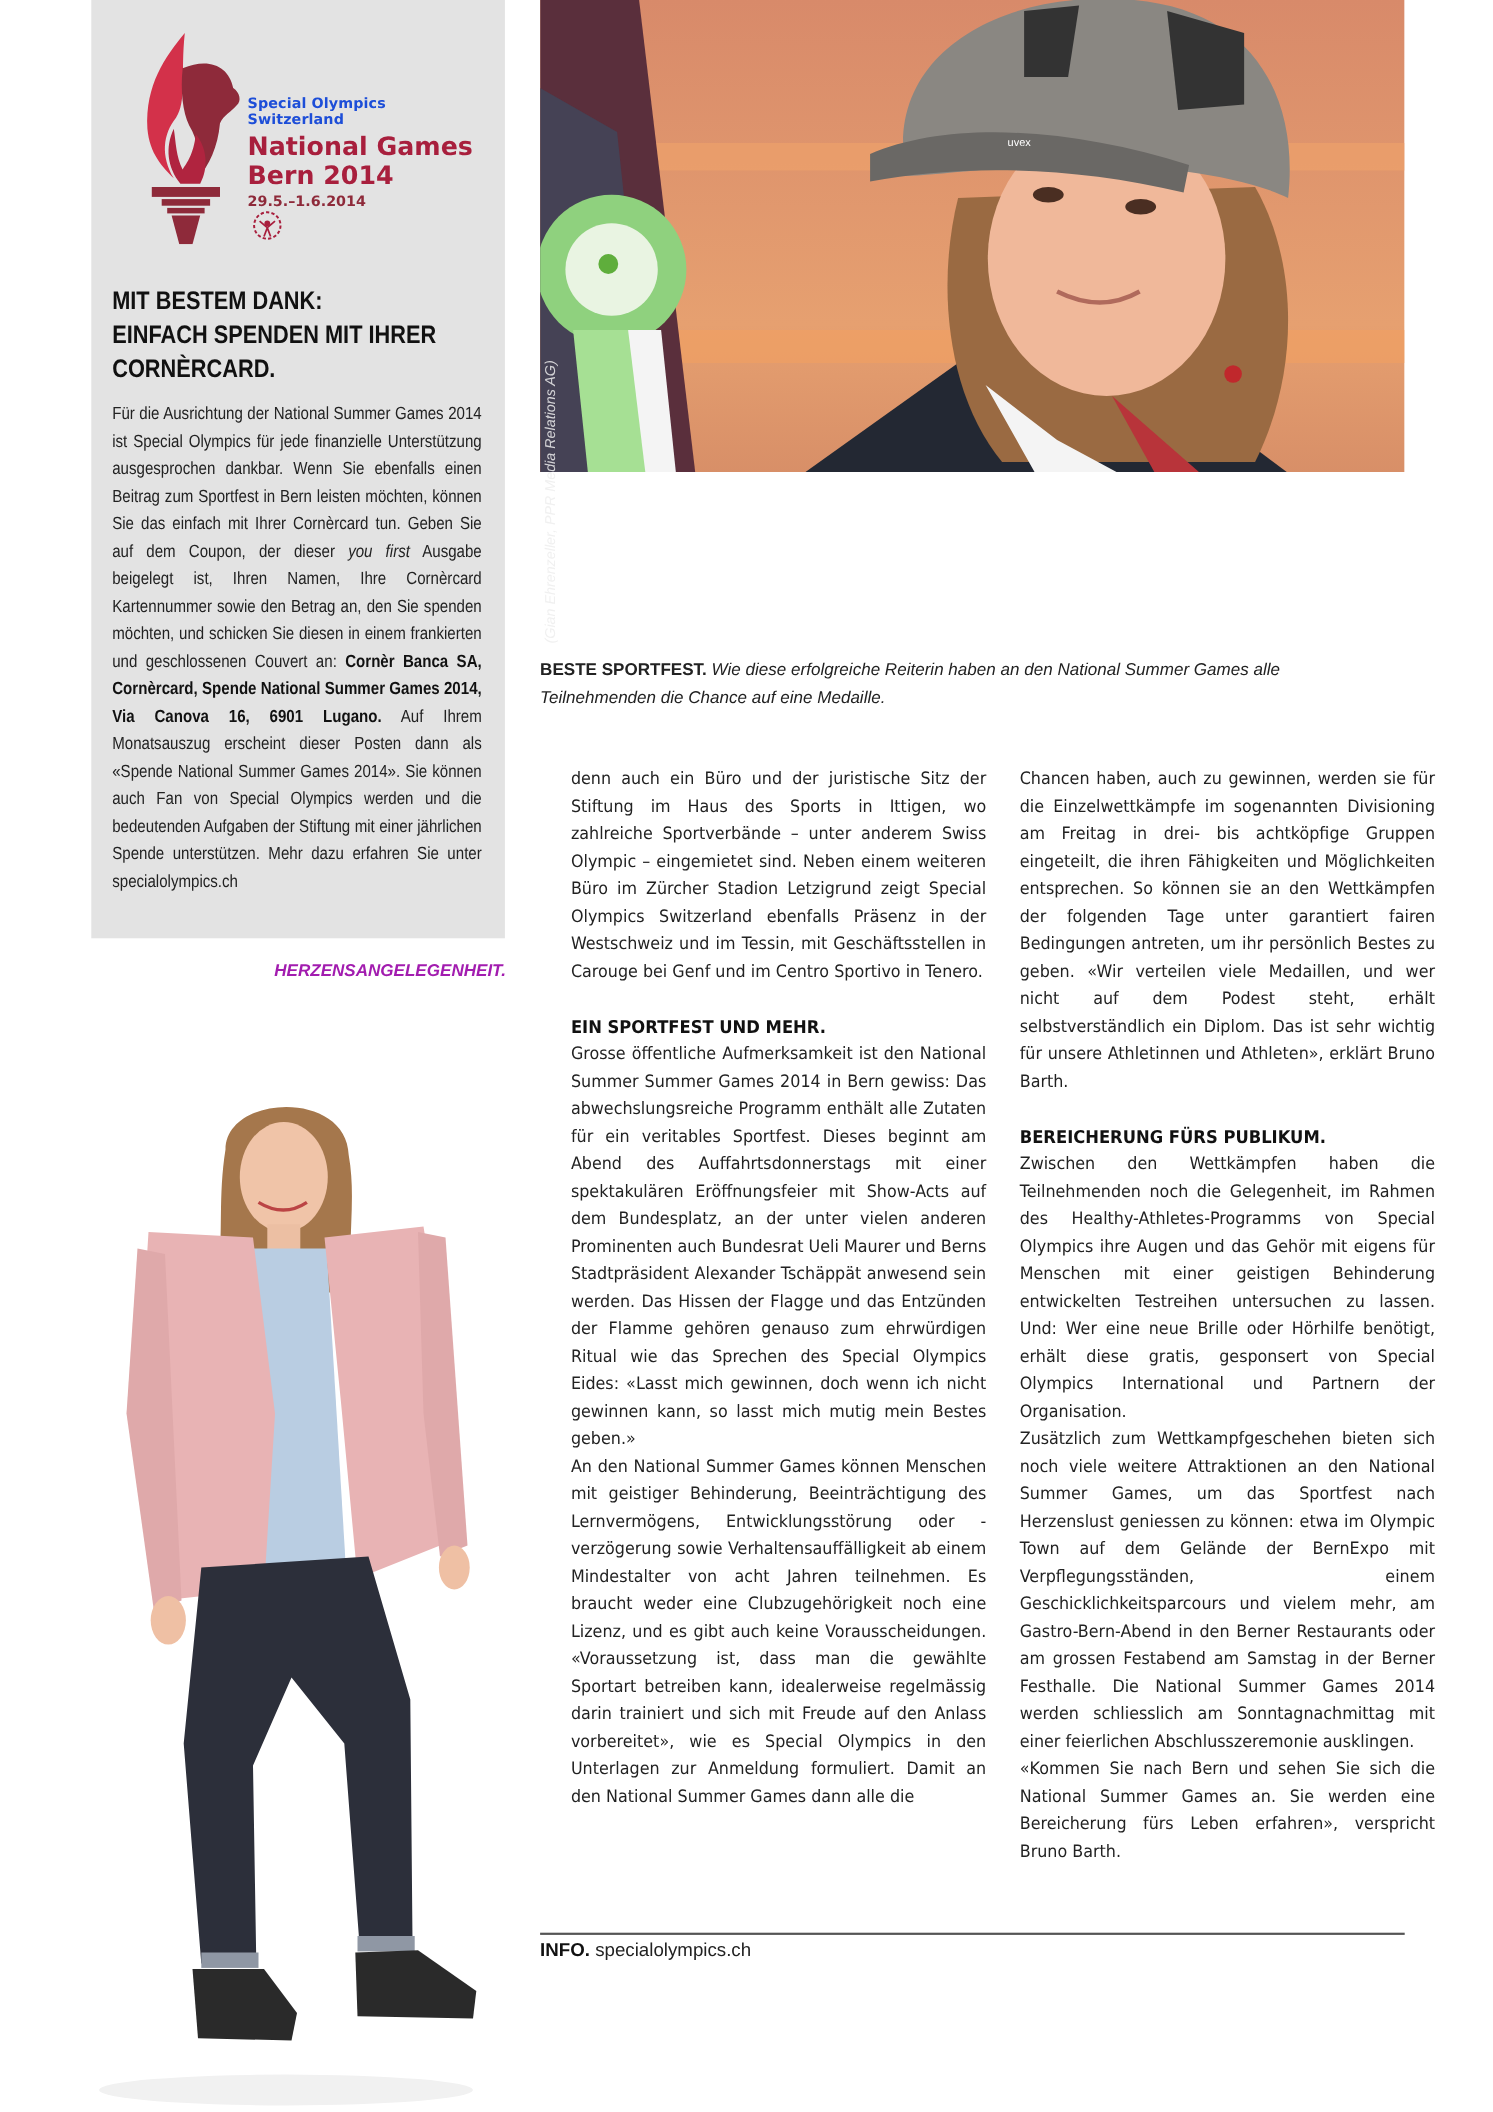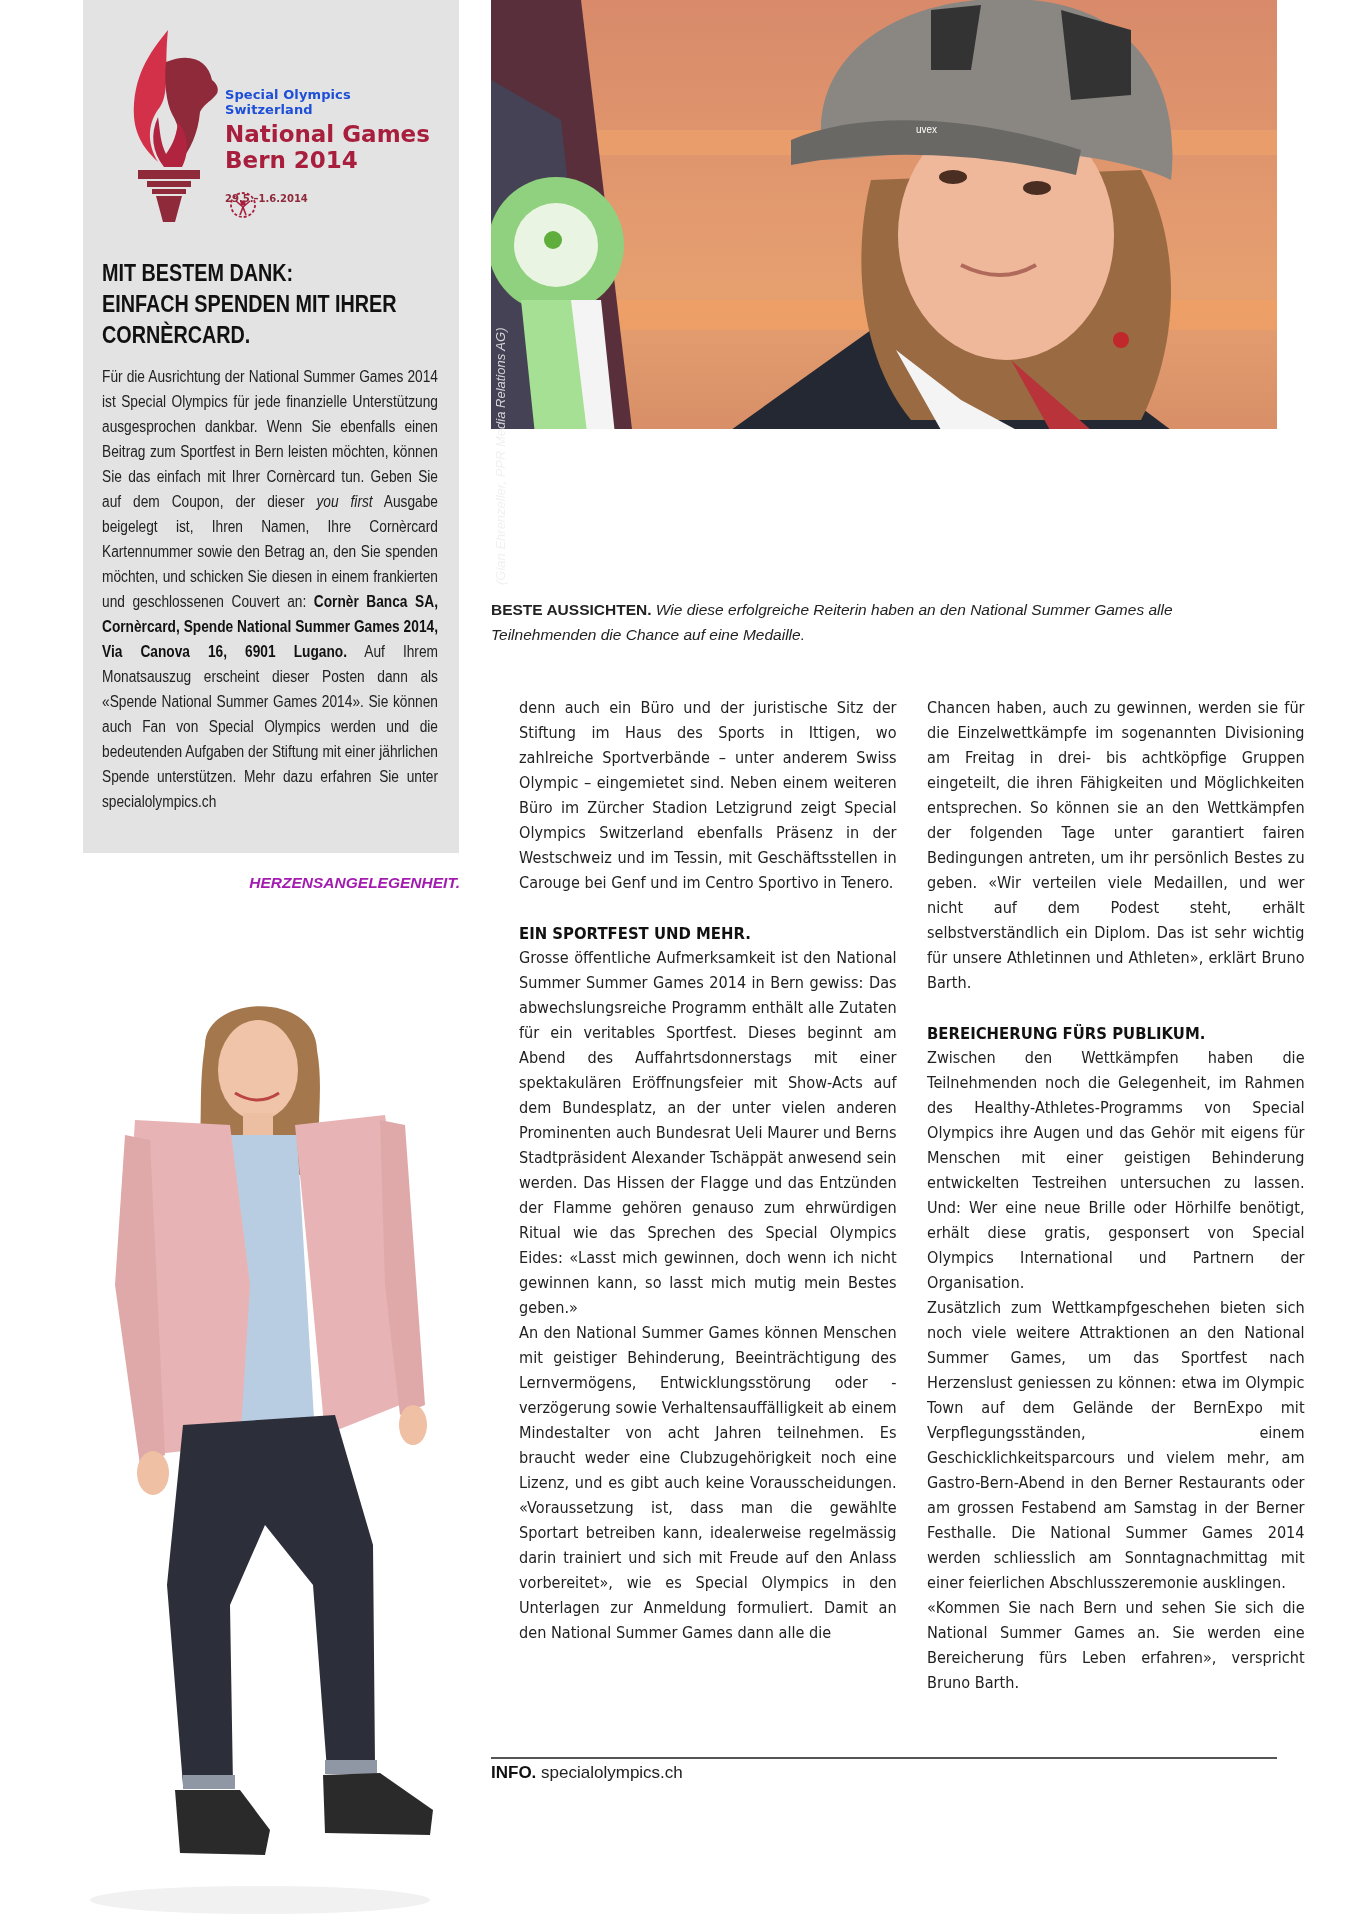--- a/index.html
+++ b/index.html
@@ -5,21 +5,21 @@
   html, body { margin: 0; padding: 0; background: #ffffff; }
   body { width: 1357px; height: 1920px; position: relative; overflow: hidden; color: #1a1a1a; }
   .abs { position: absolute; }
 
   
   .sidebox { left: 83px; top: 0; width: 376px; height: 853px; background: #e3e3e3; }
   .logo { left: 120px; top: 22px; width: 320px; height: 210px; }
   .logo-text { position: absolute; left: 105px; top: 65px; color: #a02438; font-family: "DejaVu Sans", sans-serif; }
   .logo-sub { font-size: 13px; font-weight: bold; color: #1d4ed8; letter-spacing: 0.1px; }
   .logo-title { font-size: 23px; font-weight: bold; line-height: 26px; color: #a81f3d; margin-top: 4px; }
-  .logo-date { font-size: 10px; font-weight: bold; color: #8e2a3a; margin-top: 20px; }
+  .logo-date { font-size: 13px; font-weight: bold; color: #8e2a3a; margin-top: 3px; }
   .so-mark { position: absolute; left: 108px; top: 168px; width: 30px; height: 30px; }
 
   .side-heading { left: 102px; top: 258px; width: 340px; font-family: "Liberation Sans", sans-serif; font-weight: bold; font-size: 23px; line-height: 31px; color: #111; transform: scaleX(0.86); transform-origin: left top; text-transform: uppercase; width: 400px; }
   .side-body { left: 102px; top: 364px; width: 336px; font-family: "Liberation Sans", sans-serif; font-size: 16px; line-height: 25px; text-align: justify; color: #222; }
   .side-body .inner { width: 392px; transform: scaleX(0.857); transform-origin: left top; }
   .side-body b { font-weight: bold; color: #111; }
 
   .portrait-caption { left: 80px; top: 870px; width: 380px; text-align: right; font-family: "Liberation Sans", sans-serif; font-style: italic; font-size: 15.5px; line-height: 25px; color: #a21caf; }
   .portrait-caption .cap-head { font-weight: bold; }
 
@@ -162,21 +162,21 @@
     <path d="M570 10 L640 30 L640 95 L580 100 Z" fill="#333"></path>
     <text x="425" y="133" font-family="Liberation Sans, sans-serif" font-size="10" fill="#ffffff">uvex</text>
 
     <circle cx="630" cy="340" r="8" fill="#c0282c"></circle>
   </svg>
 </div>
 
 <div class="abs photo-credit">(Gian Ehrenzeller, PPR Media Relations AG)</div>
 
 <div class="abs photo-caption">
-  <span class="cap-head">BESTE AUSSICHTEN.</span><span> Wie diese erfolgreiche Reiterin haben an den National Summer Games alle Teilnehmenden die Chance auf eine Medaille.</span>
+  <span class="cap-head">BESTE SPORTFEST.</span><span> Wie diese erfolgreiche Reiterin haben an den National Summer Games alle Teilnehmenden die Chance auf eine Medaille.</span>
 </div>
 
 <div class="abs col col1">
   <div class="inner" id="col1">
       <p>denn auch ein Büro und der juristische Sitz der Stiftung im Haus des Sports in Ittigen, wo zahlreiche Sportverbände – unter anderem Swiss Olympic – eingemietet sind. Neben einem weiteren Büro im Zürcher Stadion Letzigrund zeigt Special Olympics Switzerland ebenfalls Präsenz in der Westschweiz und im Tessin, mit Geschäftsstellen in Carouge bei Genf und im Centro Sportivo in Tenero.</p>
       <h3>EIN SPORTFEST UND MEHR.</h3>
       <p>Grosse öffentliche Aufmerksamkeit ist den National Summer Summer Games 2014 in Bern gewiss: Das abwechslungsreiche Programm enthält alle Zutaten für ein veritables Sportfest. Dieses beginnt am Abend des Auffahrtsdonnerstags mit einer spektakulären Eröffnungsfeier mit Show-Acts auf dem Bundesplatz, an der unter vielen anderen Prominenten auch Bundesrat Ueli Maurer und Berns Stadtpräsident Alexander Tschäppät anwesend sein werden. Das Hissen der Flagge und das Entzünden der Flamme gehören genauso zum ehrwürdigen Ritual wie das Sprechen des Special Olympics Eides: «Lasst mich gewinnen, doch wenn ich nicht gewinnen kann, so lasst mich mutig mein Bestes geben.»</p>
       <p>An den National Summer Games können Menschen mit geistiger Behinderung, Beeinträchtigung des Lernvermögens, Entwicklungsstörung oder -verzögerung sowie Verhaltensauffälligkeit ab einem Mindestalter von acht Jahren teilnehmen. Es braucht weder eine Clubzugehörigkeit noch eine Lizenz, und es gibt auch keine Vorausscheidungen. «Voraussetzung ist, dass man die gewählte Sportart betreiben kann, idealerweise regelmässig darin trainiert und sich mit Freude auf den Anlass vorbereitet», wie es Special Olympics in den Unterlagen zur Anmeldung formuliert. Damit an den National Summer Games dann alle die</p>
     </div>
 </div>

